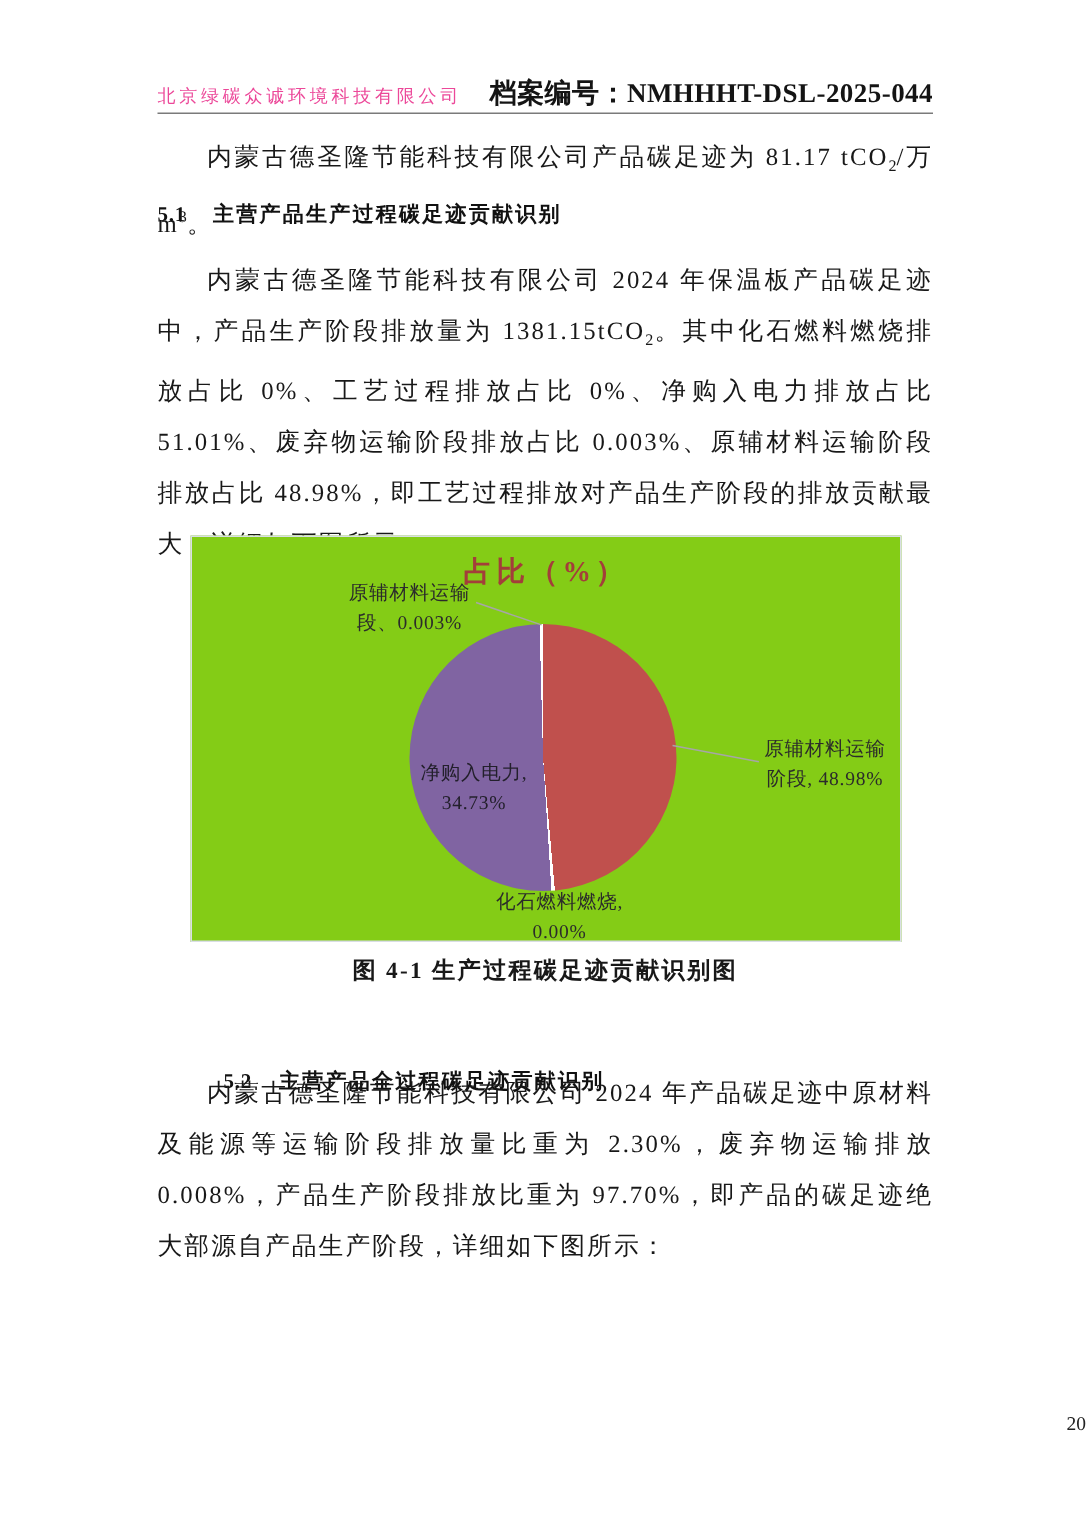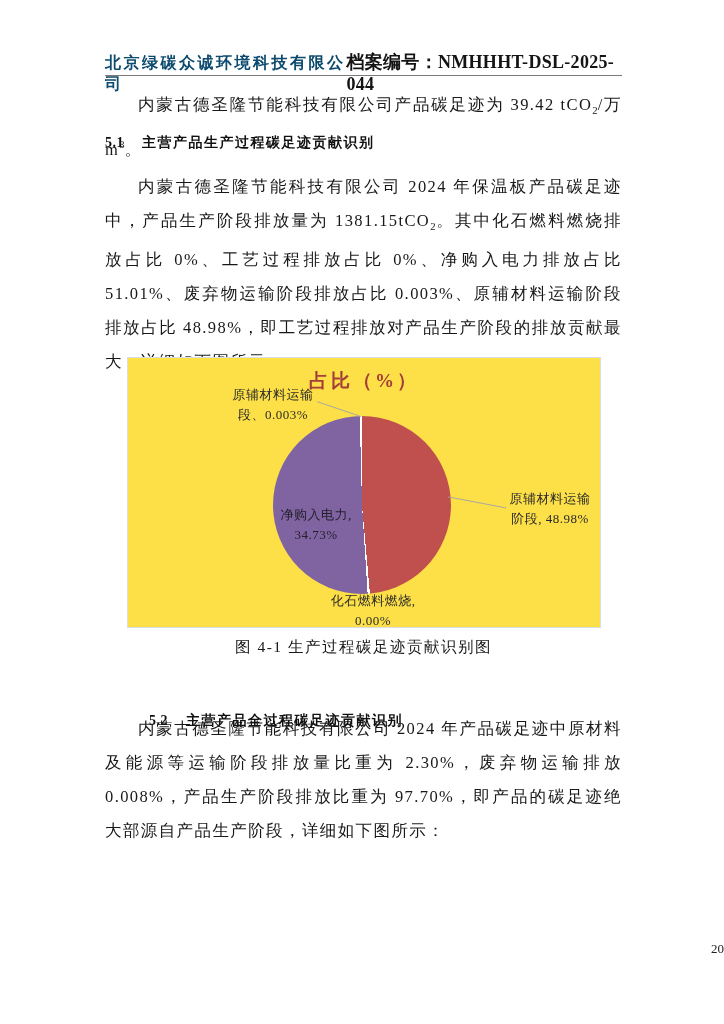--- a/index.html
+++ b/index.html
@@ -12,42 +12,42 @@
     overflow: hidden;
   }
   .page { position: absolute; inset: 0; }
 
   
   .header {
     position: absolute; top: 50px; left: 105px; width: 517px; height: 26px;
     display: flex; justify-content: space-between; align-items: baseline;
     border-bottom: 1px solid #7a7a7a; padding-bottom: 6px;
   }
-  .header .company { font-size: 16px; letter-spacing: 2.5px; color: #0c4a6e; font-weight: bold; }
+  .header .company { font-size: 12px; letter-spacing: 2.5px; color: #ec4899; font-weight: normal; }
   .header .docno { font-size: 18px; font-weight: bold; color: #141414; letter-spacing: 0.3px; }
 
   
   .para {
     position: absolute; left: 105px; width: 517px;
     font-size: 16.5px; line-height: 34px; letter-spacing: 1.4px;
     text-align: justify; text-indent: 2em; color: #181818;
   }
   .sub { vertical-align: sub; font-size: 0.65em; letter-spacing: 0; }
   .sup { vertical-align: super; font-size: 0.65em; letter-spacing: 0; }
 
   .sec-heading {
     position: absolute; left: 105px; width: 517px;
     font-size: 14px; font-weight: bold; color: #111; letter-spacing: 1.5px;
   }
   .sec-heading .sec-num { letter-spacing: 0.5px; margin-right: 18px; }
 
   
   .chart-box {
     position: absolute; left: 127px; top: 357px; width: 474px; height: 271px;
-    border: 1px solid #d9dee5; background: #fde047;
+    border: 1px solid #d9dee5; background: #84cc16;
   }
   .chart-title {
     position: absolute; top: 10px; left: 0; width: 100%;
     text-align: center; font-size: 19px; font-weight: bold;
     color: #a33e3a; letter-spacing: 3px;
   }
   .pie {
     position: absolute; left: 145px; top: 58px; width: 178px; height: 178px;
     border-radius: 50%;
   }
@@ -59,39 +59,39 @@
   .pie-label.inside { color: #23202c; }
   .lbl-top { left: 78px; top: 27px; width: 134px; }
   .lbl-right { left: 372px; top: 131px; width: 100px; }
   .lbl-bottom { left: 185px; top: 233px; width: 120px; }
   .lbl-inside { left: 128px; top: 147px; width: 120px; }
   .leaders { position: absolute; inset: 0; width: 100%; height: 100%; }
   .leaders polyline { fill: none; stroke: #a6a6a6; stroke-width: 1; }
 
   .fig-caption {
     position: absolute; left: 105px; top: 637px; width: 517px;
-    text-align: center; font-size: 15.5px; letter-spacing: 1.5px; color: #181818;
+    text-align: center; font-size: 15.5px; letter-spacing: 1.5px; color: #181818; font-weight: bold;
   }
 
   .page-number {
     position: absolute; left: 0; top: 941px; width: 100%;
     text-align: right; font-size: 13px; color: #222;
   }
 </style>
 </head>
 <body>
 
 <div class="page">
 
   <div class="header">
     <span class="company">北京绿碳众诚环境科技有限公司</span>
     <span class="docno"><span>档案编号：</span><span>NMHHHT-DSL-2025-044</span></span>
   </div>
 
-  <p class="para" style="top: 88px;"><span>内蒙古德圣隆节能科技有限公司产品碳足迹为 39.42 tCO</span><span class="sub">2</span><span>/万 m</span><span class="sup">3</span><span>。</span></p>
+  <p class="para" style="top: 88px;"><span>内蒙古德圣隆节能科技有限公司产品碳足迹为 81.17 tCO</span><span class="sub">2</span><span>/万 m</span><span class="sup">3</span><span>。</span></p>
 
   <h2 class="sec-heading" style="top: 134px;"><span class="sec-num">5.1</span><span>主营产品生产过程碳足迹贡献识别</span></h2>
 
   <p class="para" style="top: 170px;"><span>内蒙古德圣隆节能科技有限公司 2024 年保温板产品碳足迹中，产品生产阶段排放量为 1381.15tCO</span><span class="sub">2</span><span>。其中化石燃料燃烧排放占比 0%、工艺过程排放占比 0%、净购入电力排放占比 51.01%、废弃物运输阶段排放占比 0.003%、原辅材料运输阶段排放占比 48.98%，即工艺过程排放对产品生产阶段的排放贡献最大，详细如下图所示。</span></p>
 
   <div class="chart-box">
     <div class="chart-title">占比（%）</div>
 
     <div class="pie" style="background: conic-gradient(rgb(192, 80, 77) 0deg, rgb(192, 80, 77) 174.89deg, rgb(255, 255, 255) 174.89deg, rgb(255, 255, 255) 176.38deg, rgb(128, 100, 162) 176.38deg, rgb(128, 100, 162) 358.51deg, rgb(255, 255, 255) 358.51deg, rgb(255, 255, 255) 360deg);"></div>
 

